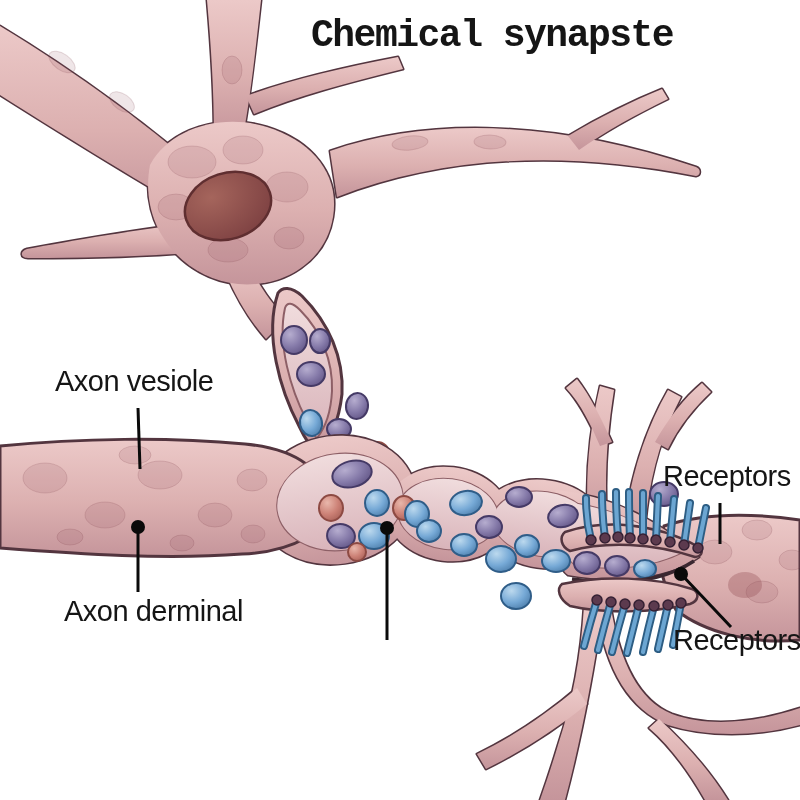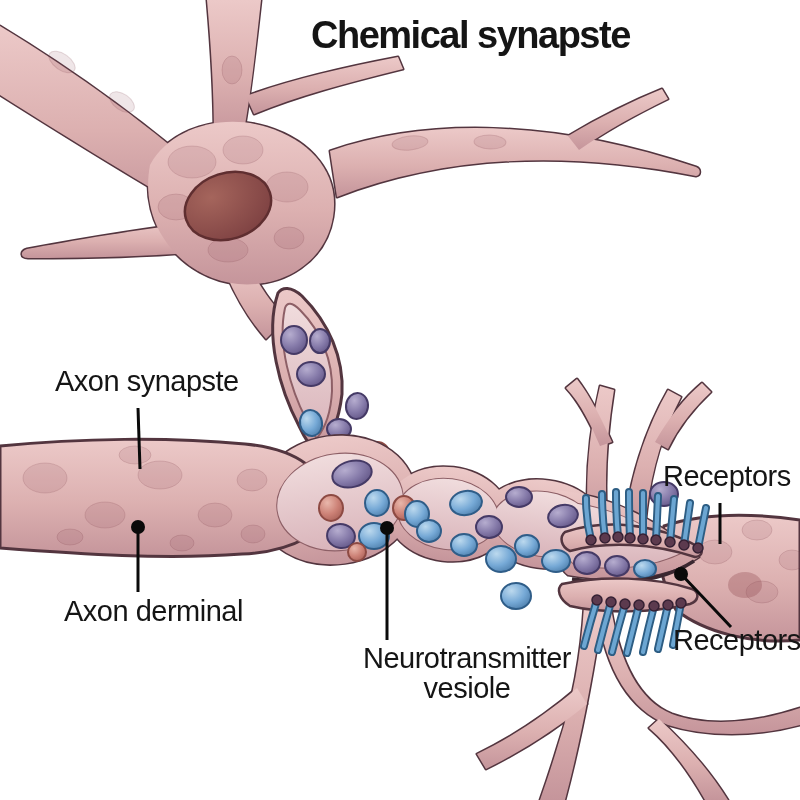--- a/index.html
+++ b/index.html
@@ -333,22 +333,18 @@
     <circle cx="138" cy="527" r="7" fill="var(--leader)"></circle>
     <path class="leadline" d="M138,527 L138,592"></path>
     <circle cx="387" cy="528" r="7" fill="var(--leader)"></circle>
     <path class="leadline" d="M387,528 L387,640"></path>
     <path class="leadline" d="M720,503 L720,544"></path>
     <circle cx="681" cy="574" r="7" fill="var(--leader)"></circle>
     <path class="leadline" d="M681,574 L731,627"></path>
   </g>
 </svg>
 
-  <div class="lbl title" style="left:311px;top:16px;">Chemical synapste</div>
-  <div class="lbl tag" style="left:55px;top:366px;">Axon synapste</div>
+  <div class="lbl title" style="left:311px;top:16px;font-family:Liberation Mono, monospace;">Chemical synapste</div>
+  <div class="lbl tag" style="left:55px;top:366px;">Axon vesiole</div>
   <div class="lbl tag" style="left:64px;top:596px;">Axon derminal</div>
-  <div class="lbl tag center" style="left:357px;top:643px;width:220px;">
-    <span>Neurotransmitter</span><br>
-    <span>vesiole</span>
-  </div>
   <div class="lbl tag" style="left:663px;top:461px;">Receptors</div>
   <div class="lbl tag" style="left:673px;top:625px;">Receptors</div>
 </div>
 
 </body></html>

